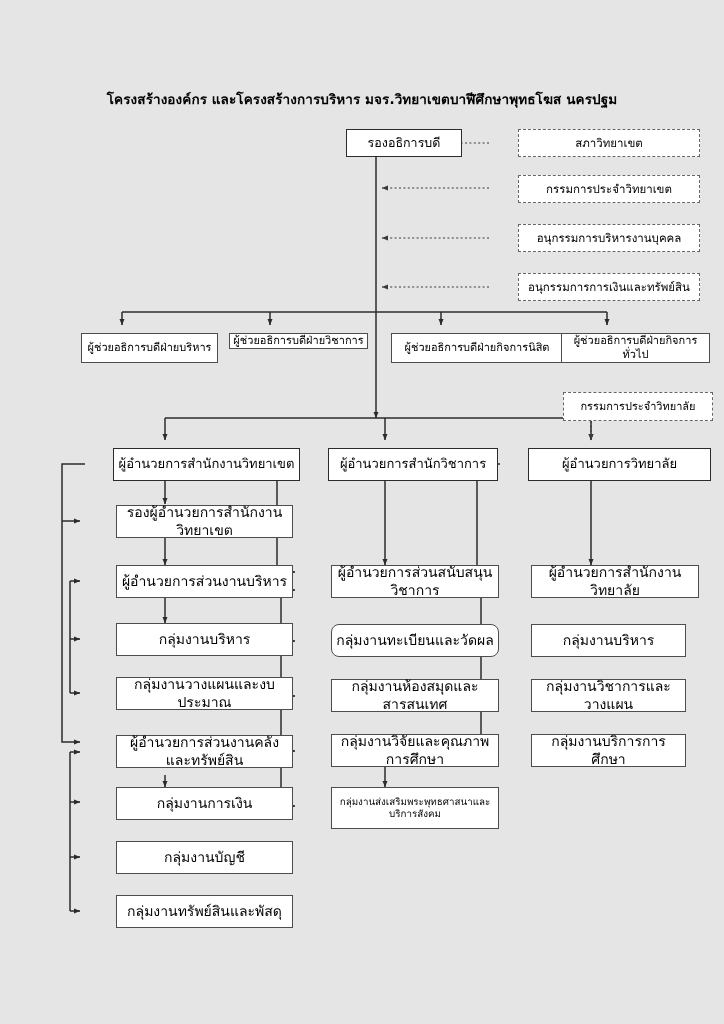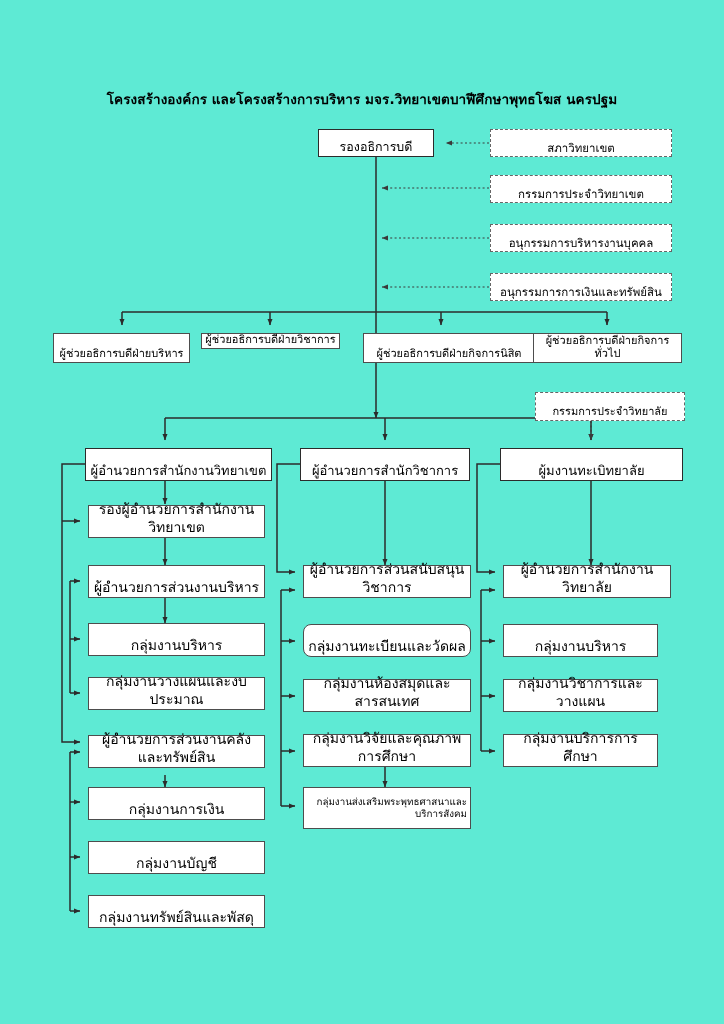--- a/index.html
+++ b/index.html
@@ -8,21 +8,21 @@
     background: #ffffff;
   }
   body {
     font-family: "DejaVu Sans", "Liberation Sans", sans-serif;
     color: #000000;
   }
   #page {
     position: relative;
     width: 724px;
     height: 1024px;
-    background: #5eead4;
+    background: #e5e5e5;
     overflow: hidden;
   }
   #connectors {
     position: absolute;
     left: 0;
     top: 0;
     width: 724px;
     height: 1024px;
     pointer-events: none;
   }
@@ -34,28 +34,29 @@
     text-align: center;
     font-size: 13.5px;
     font-weight: bold;
     letter-spacing: 0.1px;
     white-space: nowrap;
   }
   .node {
     position: absolute;
     box-sizing: border-box;
     display: flex;
-    align-items: flex-end;
+    align-items: center;
     justify-content: center;
     text-align: center;
     background: #ffffff;
     border: 1px solid #4d4d4d;
     line-height: 1.25;
     padding: 1px 3px;
     z-index: 2;
+    margin-left: 28px;
   }
   .node.solid-strong {
     border: 1.6px solid #2b2b2b;
   }
   .node.dashed {
     border: 1px dashed #666666;
   }
   .t-root   { font-size: 12.5px; }
   .t-adv    { font-size: 11.5px; }
   .t-asst   { font-size: 11px; }
@@ -207,21 +208,21 @@
 
   <div class="node solid-strong t-dir" style="left:85px; top:448px; width:187px; height:33px;">
     <span>ผู้อำนวยการสำนักงานวิทยาเขต</span>
   </div>
 
   <div class="node solid-strong t-dir" style="left:300px; top:448px; width:170px; height:33px;">
     <span>ผู้อำนวยการสำนักวิชาการ</span>
   </div>
 
   <div class="node solid-strong t-dir" style="left:500px; top:448px; width:183px; height:33px;">
-    <span>ผู้มงานทะเบิทยาลัย</span>
+    <span>ผู้อำนวยการวิทยาลัย</span>
   </div>
 
   <div class="node t-leaf" style="left:88px; top:505px; width:177px; height:33px;">
     <span>รองผู้อำนวยการสำนักงานวิทยาเขต</span>
   </div>
 
   <div class="node t-leaf" style="left:88px; top:565px; width:177px; height:33px;">
     <span>ผู้อำนวยการส่วนงานบริหาร</span>
   </div>
 

